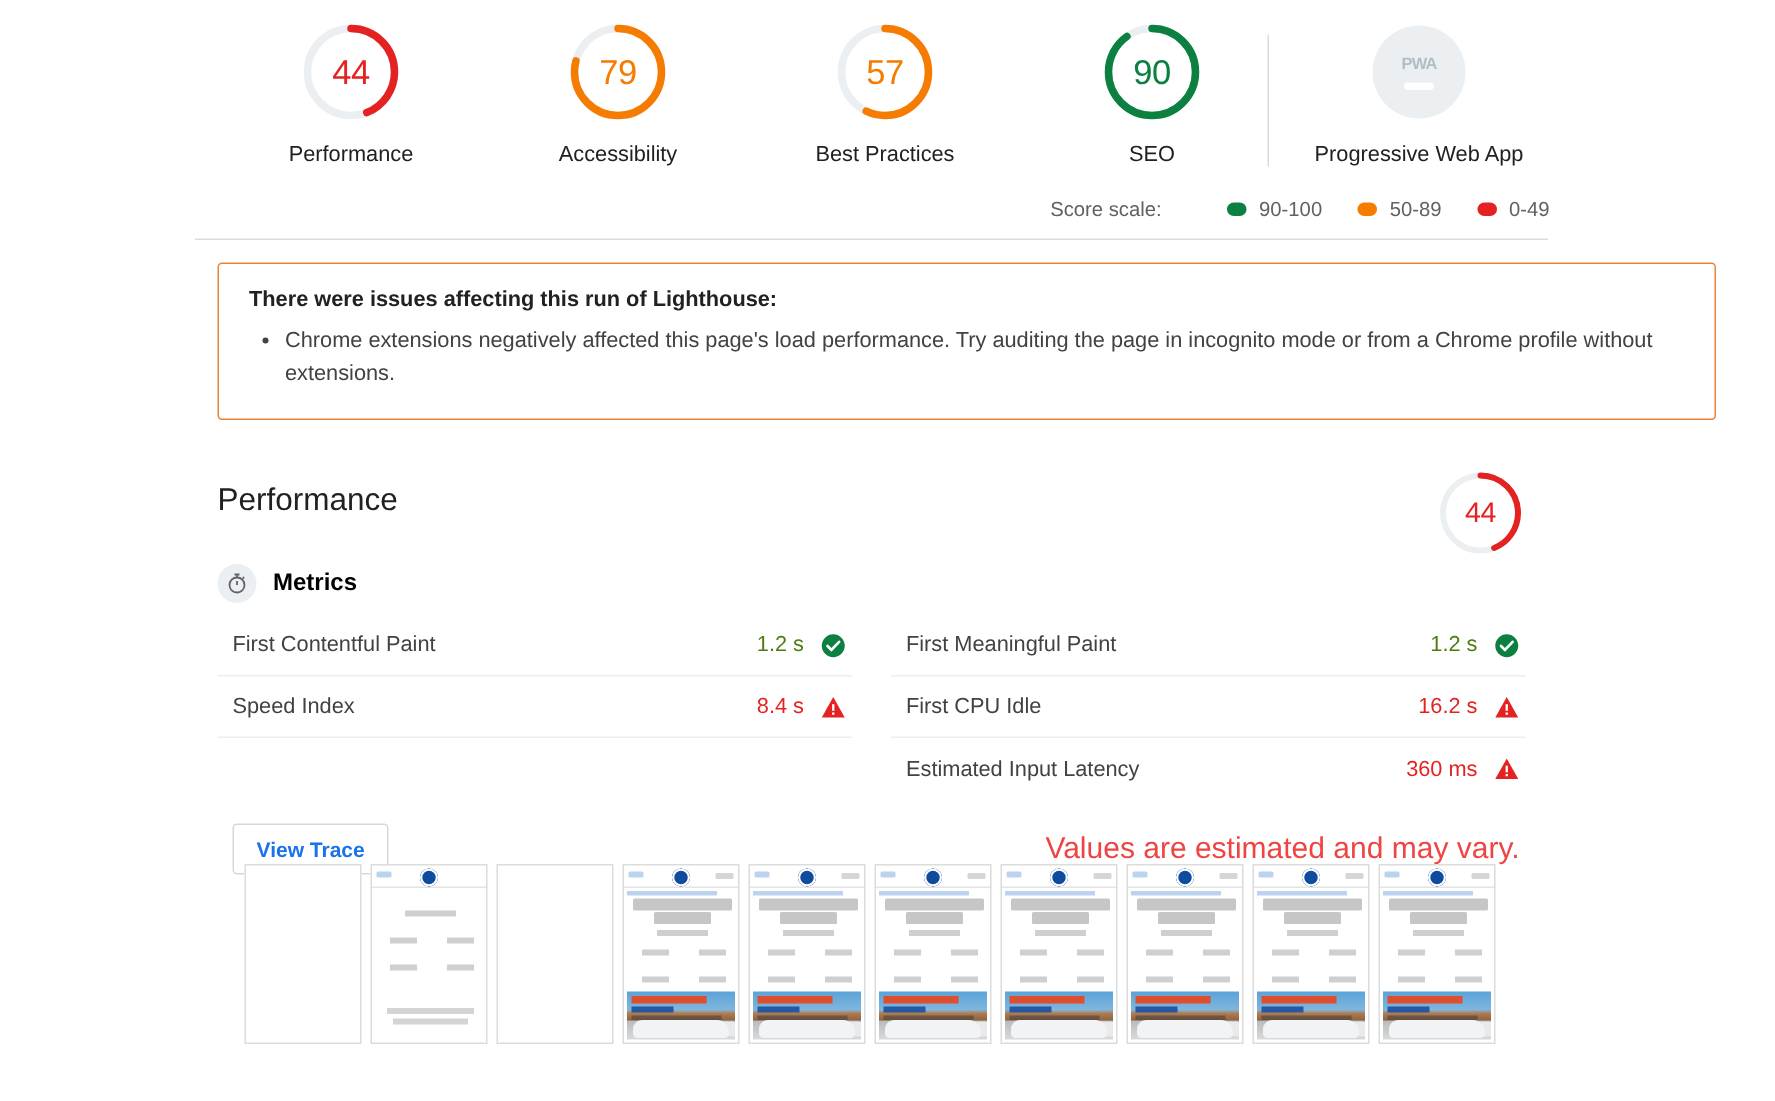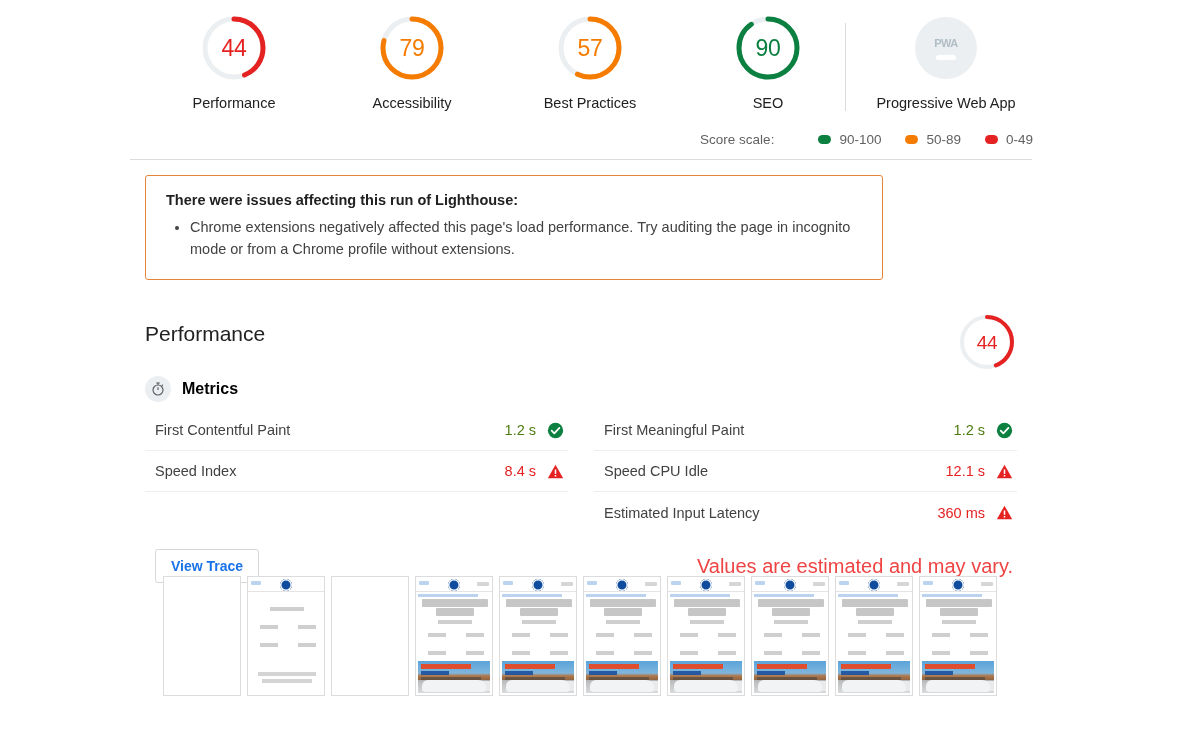--- a/index.html
+++ b/index.html
@@ -108,21 +108,21 @@
     position: absolute;
     left: 130px; top: 159px;
     width: 902px; height: 1px;
     background: #dcdcdc;
   }
 
   
   #warning-box {
     position: absolute;
     left: 145px; top: 175px;
-    width: 738px;
+    width: 999px;
     padding: 16px 20px 18px 20px;
     border: 1px solid #e8833a;
     border-radius: 3px;
     background: #ffffff;
   }
   #warning-title {
     font-size: 14.5px;
     font-weight: bold;
     color: #212121;
     margin-bottom: 8px;
@@ -522,23 +522,23 @@
           <span class="status-icon">
             <svg width="17" height="17" viewBox="0 0 20 20">
               <circle cx="10" cy="10" r="9" fill="#0c8040"></circle>
               <path d="M5.5 10.2 L8.6 13.3 L14.6 6.9" fill="none" stroke="#ffffff" stroke-width="2.1" stroke-linecap="round" stroke-linejoin="round"></path>
             </svg>
           </span>
         </span>
       </div>
 
       <div class="metric-row">
-        <span class="metric-name">Speed CPU Idle</span>
+        <span class="metric-name">First CPU Idle</span>
         <span class="metric-right">
-          <span class="metric-value fail">12.1 s</span>
+          <span class="metric-value fail">16.2 s</span>
           <span class="status-icon">
             <svg width="17" height="17" viewBox="0 0 20 20">
               <path d="M10 2 L19 18 L1 18 Z" fill="#e52222"></path>
               <rect x="9.1" y="7.6" width="1.8" height="5.2" fill="#ffffff"></rect>
               <rect x="9.1" y="14.1" width="1.8" height="1.8" fill="#ffffff"></rect>
             </svg>
           </span>
         </span>
       </div>
 

